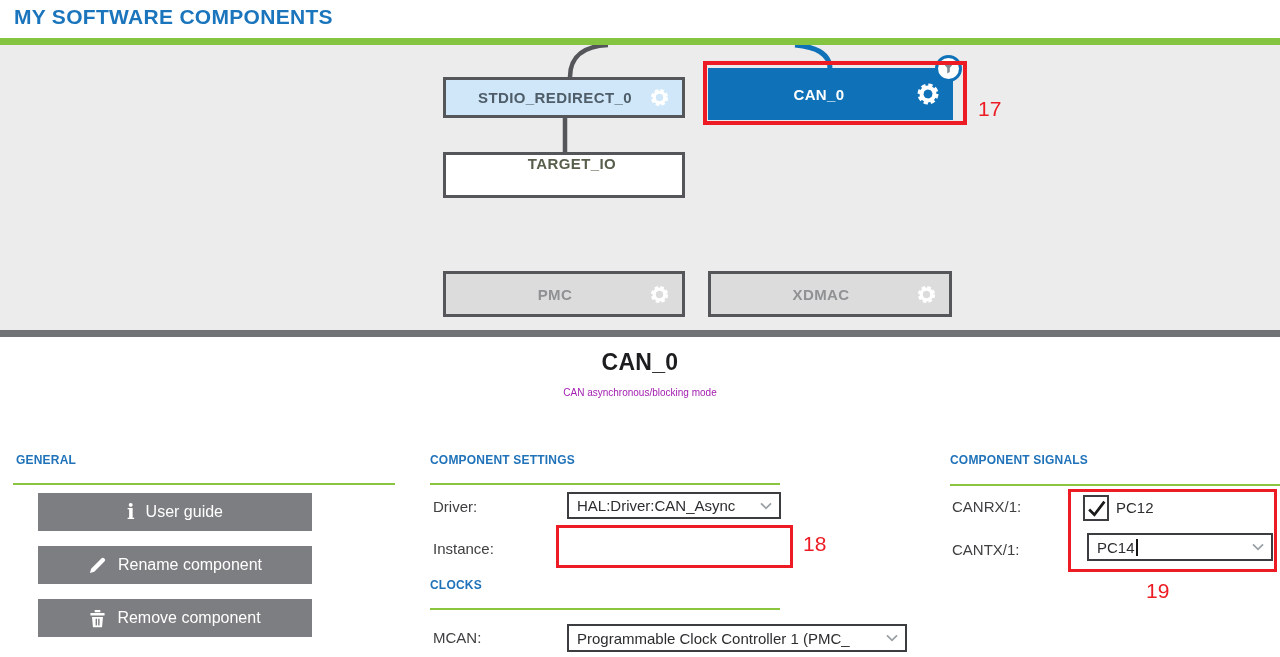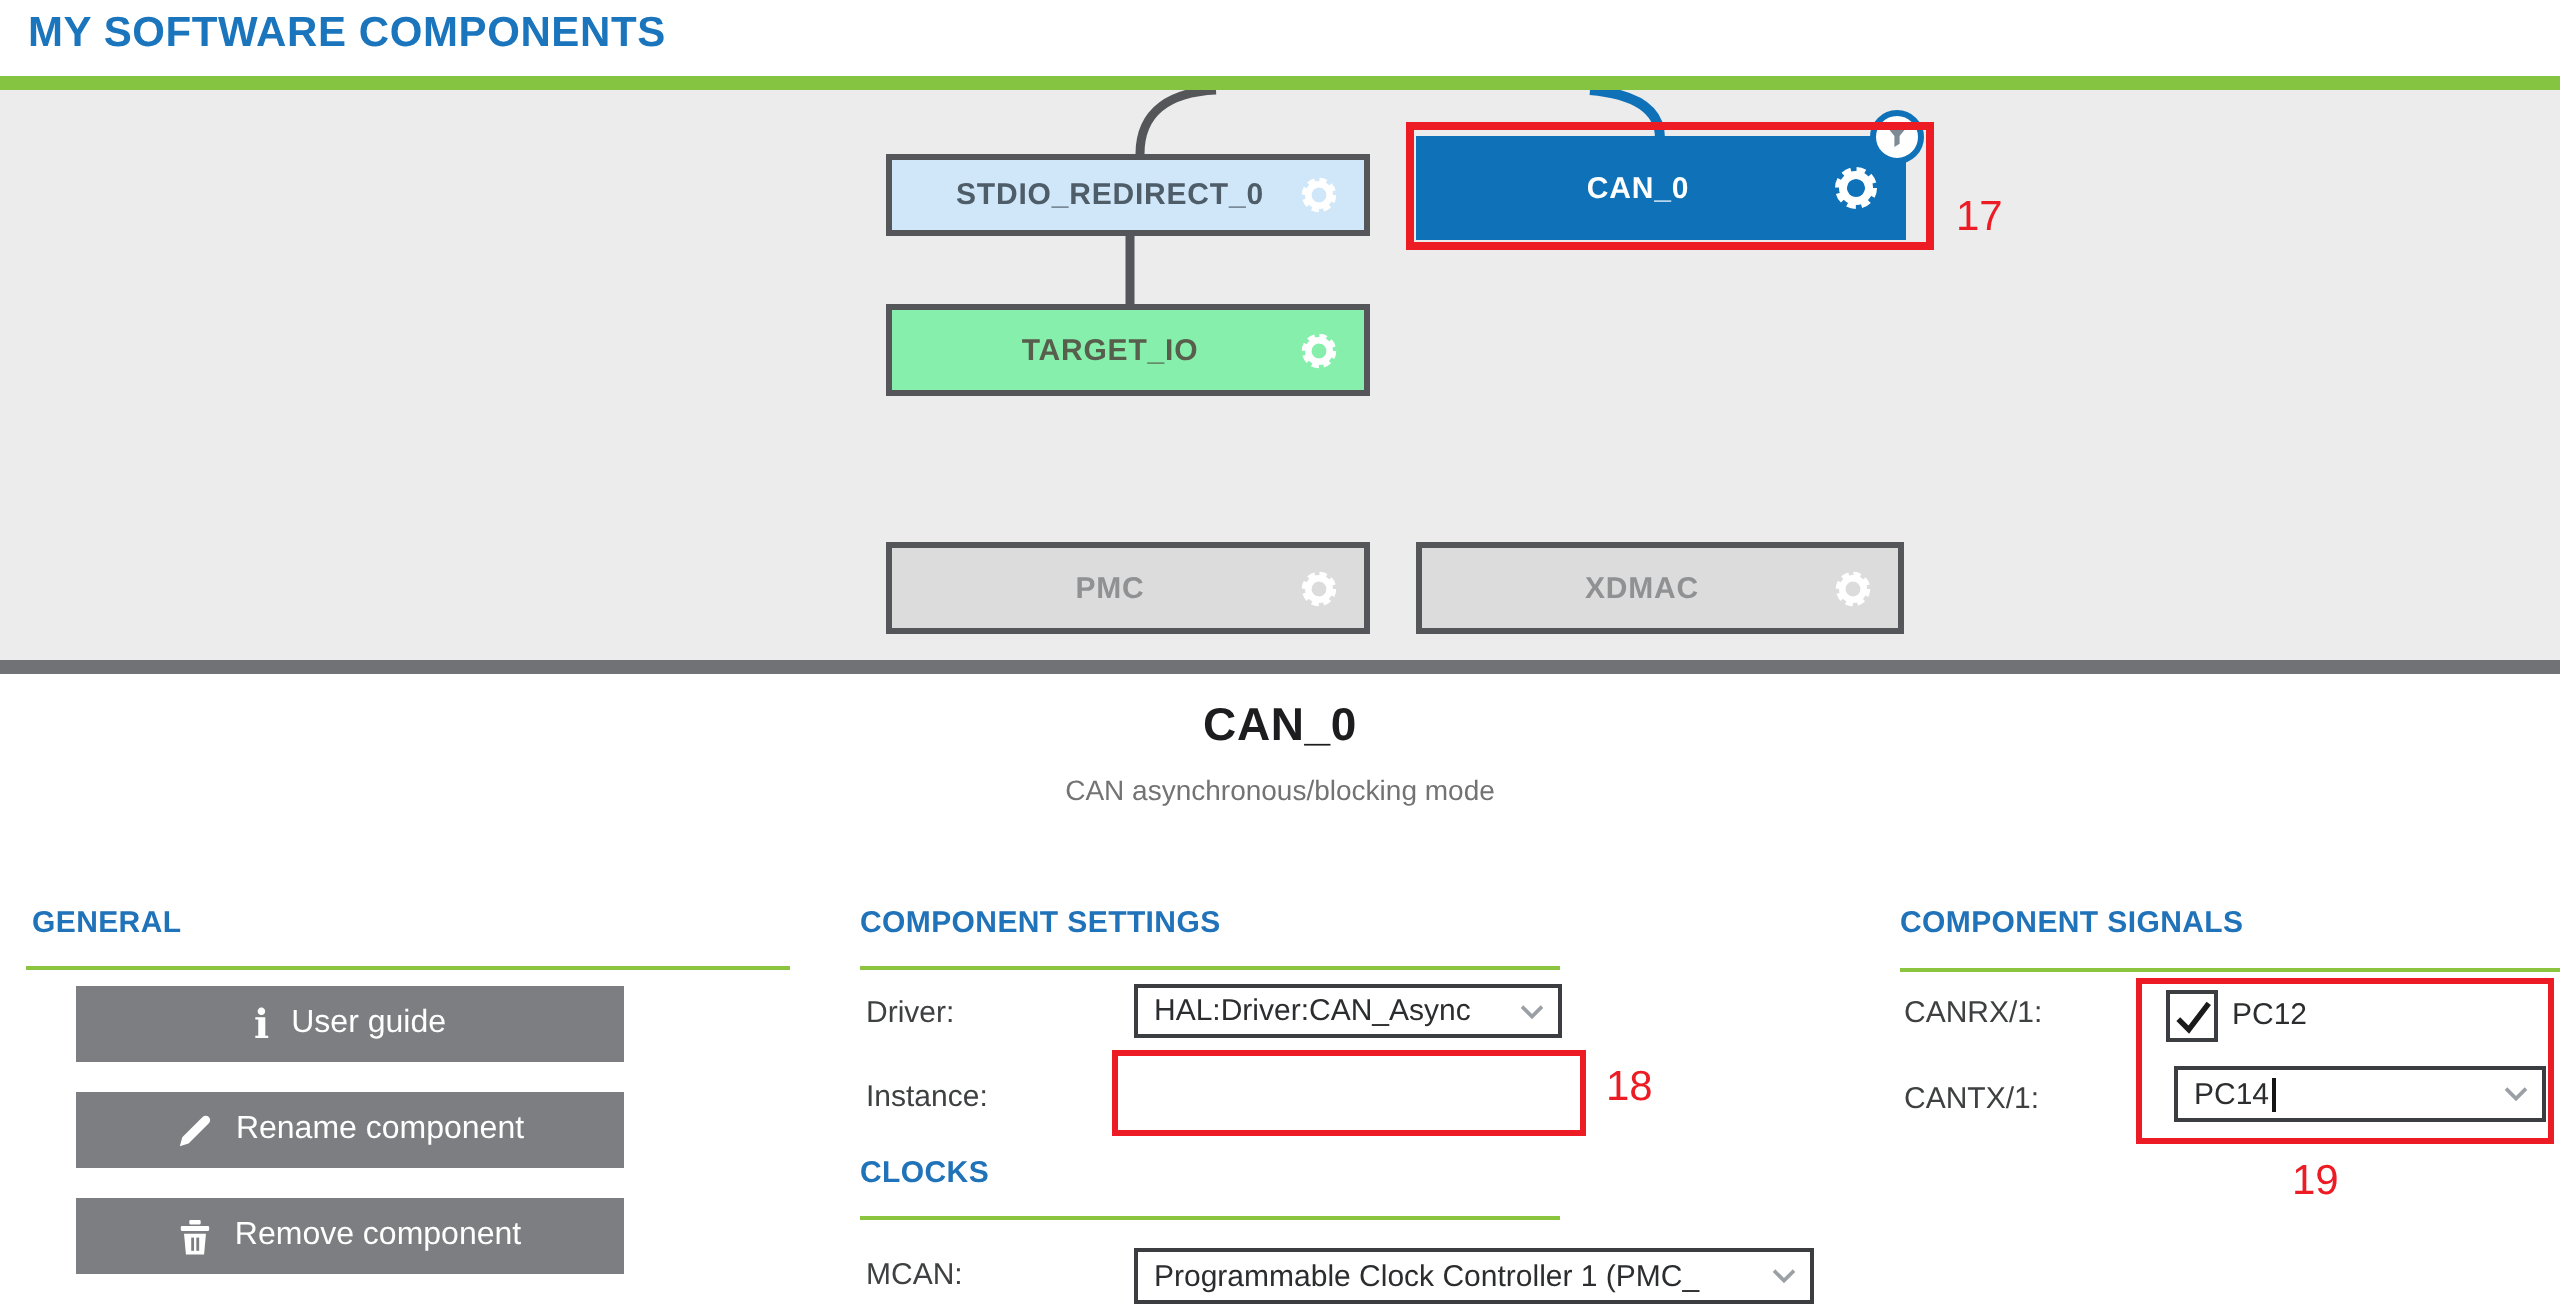--- a/index.html
+++ b/index.html
@@ -33,21 +33,21 @@
     border: 3px solid #55565a; background: #dcdcdc;
   }
   .block .blabel {
     flex: 1; text-align: center; font-size: 15px; font-weight: 700;
     letter-spacing: 0.4px; padding-left: 16px;
   }
   .block .gear { flex: 0 0 auto; margin-right: 11px; display: flex; }
 
   .block-stdio { left: 443px; top: 32px;  width: 242px; height: 41px; background: #cfe7f8; }
   .block-stdio .blabel { color: #4e5d68; }
-  .block-target { left: 443px; top: 107px; width: 242px; height: 46px; background: #86efac; }
+  .block-target { left: 443px; top: 107px; width: 242px; height: 46px; background: #ffffff; flex-direction: column; }
   .block-target .blabel { color: #575e4c; }
   .block-pmc   { left: 443px; top: 226px; width: 242px; height: 46px; }
   .block-pmc .blabel, .block-xdmac .blabel { color: #8f9193; }
   .block-xdmac { left: 708px; top: 226px; width: 244px; height: 46px; }
 
   .block-can {
     left: 708px; top: 23px; width: 245px; height: 52px;
     background: #0f72b8; border: none;
   }
   .block-can .blabel { color: #ffffff; }
@@ -73,24 +73,24 @@
   }
 
   
   .panel { position: absolute; left: 0; top: 337px; width: 1280px; height: 320px; background: #fff; }
   .panel-title {
     position: absolute; left: 0; top: 12px; width: 100%; text-align: center;
     font-size: 23px; font-weight: 700; color: #1d1d1f; letter-spacing: 0.3px;
   }
   .panel-subtitle {
     position: absolute; left: 0; top: 50px; width: 100%; text-align: center;
-    font-size: 14px; color: #737373;
+    font-size: 10px; color: #a21caf;
   }
   .sec-header {
-    position: absolute; font-size: 15px; font-weight: 700; color: #2173b9; letter-spacing: 0.2px;
+    position: absolute; font-size: 12px; font-weight: 700; color: #2173b9; letter-spacing: 0.2px;
   }
   .sec-underline { position: absolute; height: 2px; background: #8bc53f; }
 
   .h-general  { left: 16px;  top: 116px; }
   .u-general  { left: 13px;  top: 146px; width: 382px; }
   .h-compset  { left: 430px; top: 116px; }
   .u-compset  { left: 430px; top: 146px; width: 350px; }
   .h-clocks   { left: 430px; top: 241px; }
   .u-clocks   { left: 430px; top: 271px; width: 350px; }
   .h-signals  { left: 950px; top: 116px; }

